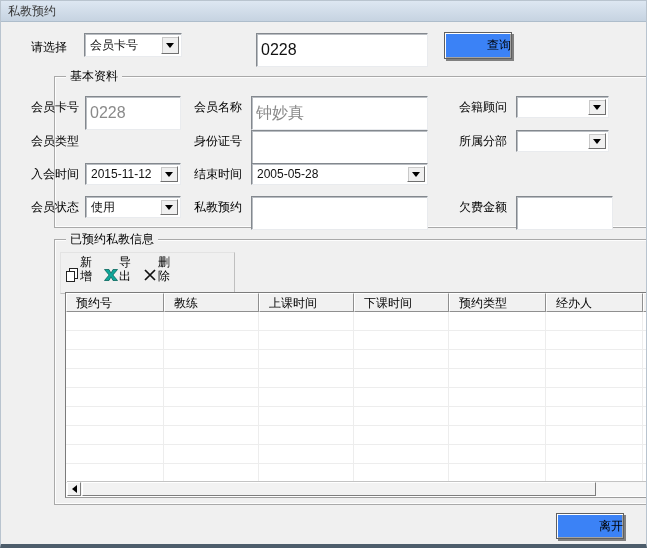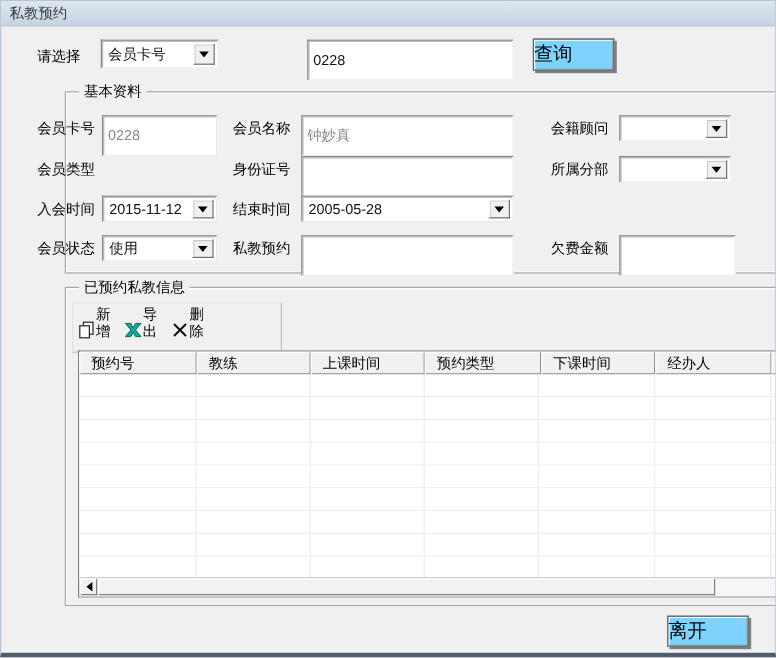--- a/index.html
+++ b/index.html
@@ -6,38 +6,38 @@
   body{width:647px;height:548px;font-family:"Liberation Sans","DejaVu Sans",sans-serif;font-size:12px;color:#000;}
   .window{position:relative;width:647px;height:548px;box-sizing:border-box;background:#f0f0f0;
           border:1px solid #b9c4cf;border-bottom:4px solid #4d5d6b;overflow:hidden;}
   .titlebar{position:absolute;left:0;top:0;right:0;height:20px;
             background:linear-gradient(to bottom,#dde7f2,#c6d3e1);
             border-bottom:1px solid #aebdcb;display:flex;align-items:center;padding-left:7px;color:#3a3a3a;}
   .lbl{position:absolute;height:16px;line-height:16px;white-space:nowrap;}
   
   .tbox{position:absolute;box-sizing:border-box;background:#fff;height:24px;
         border:1px solid #83888e;border-bottom-color:#e9ebee;border-right-color:#e9ebee;
-        box-shadow:inset 1px 1px 0 #b9bdc2;font-size:12px;padding:16px 4px;font-family:inherit;color:#111;outline:none;}
+        box-shadow:inset 1px 1px 0 #b9bdc2;font-size:16px;padding:16px 4px;font-family:inherit;color:#111;outline:none;}
   .tbox.h22{height:22px;}
   .tbox.dis{color:#8a8a8a;}
   
   .combo{position:absolute;box-sizing:border-box;background:#fff;height:22px;
          border:1px solid #83888e;border-bottom-color:#e9ebee;border-right-color:#e9ebee;
          box-shadow:inset 1px 1px 0 #b9bdc2;cursor:default;}
   .combo .ctext{position:absolute;left:5px;top:2px;line-height:16px;color:#111;white-space:nowrap;overflow:hidden;right:20px;}
   .cbtn{position:absolute;top:2px;right:2px;bottom:2px;width:16px;background:#f0f0f0;
         border:1px solid #fff;border-right-color:#707070;border-bottom-color:#707070;
         box-shadow:1px 1px 0 0 #c9c9c9 inset;display:flex;align-items:center;justify-content:center;}
   .tri-d{width:0;height:0;border-left:4px solid transparent;border-right:4px solid transparent;border-top:5px solid #000;}
   .tri-l{width:0;height:0;border-top:4px solid transparent;border-bottom:4px solid transparent;border-right:5px solid #000;}
   .tri-r{width:0;height:0;border-top:4px solid transparent;border-bottom:4px solid transparent;border-left:5px solid #000;}
   
-  .btn3d{position:absolute;box-sizing:border-box;background:#7dd3fc;border:1px solid #5f5f5f;
+  .btn3d{position:absolute;box-sizing:border-box;background:#3b82f6;border:1px solid #5f5f5f;
          box-shadow:inset 1px 1px 0 #ffffff,inset -1px -1px 0 #a3a3a3,2px 2px 0 0 #808080;
-         display:flex;align-items:center;justify-content:flex-start;font-size:16px;cursor:default;}
+         display:flex;align-items:center;justify-content:flex-end;font-size:12px;cursor:default;}
   
   .group{position:absolute;box-sizing:border-box;border:1px solid #a9a9a9;
          box-shadow:inset 0 0 0 1px #fdfdfd;margin-left:45px;}
   .gtitle{position:absolute;top:-8px;left:11px;background:#f0f0f0;padding:0 4px;line-height:15px;}
   
   .toolbar{position:absolute;left:5px;top:12px;width:173px;height:38px;background:#f0f0f0;
            border:1px solid #e3e3e3;border-right-color:#bfbfbf;border-bottom-color:#bfbfbf;
            display:flex;align-items:flex-start;padding-top:2px;}
   .titem{width:36px;margin-left:3px;display:flex;align-items:flex-end;cursor:default;}
   .titem .ic{height:17px;display:flex;align-items:center;justify-content:center;}
@@ -175,22 +175,22 @@
         </span>
         <span class="tl">删除</span>
       </div>
     </div>
 
     <div class="grid">
       <div class="ghead">
         <div class="hcell c0">预约号</div>
         <div class="hcell c1">教练</div>
         <div class="hcell c2">上课时间</div>
+        <div class="hcell c3">下课时间</div>
         <div class="hcell c4">预约类型</div>
-        <div class="hcell c3">下课时间</div>
         <div class="hcell c5">经办人</div>
         <div class="hcell c6">备注</div>
       </div>
       <div>
           <div class="grow">
             <div class="gcell c0"></div>
             <div class="gcell c1"></div>
             <div class="gcell c2"></div>
             <div class="gcell c3"></div>
             <div class="gcell c4"></div>

